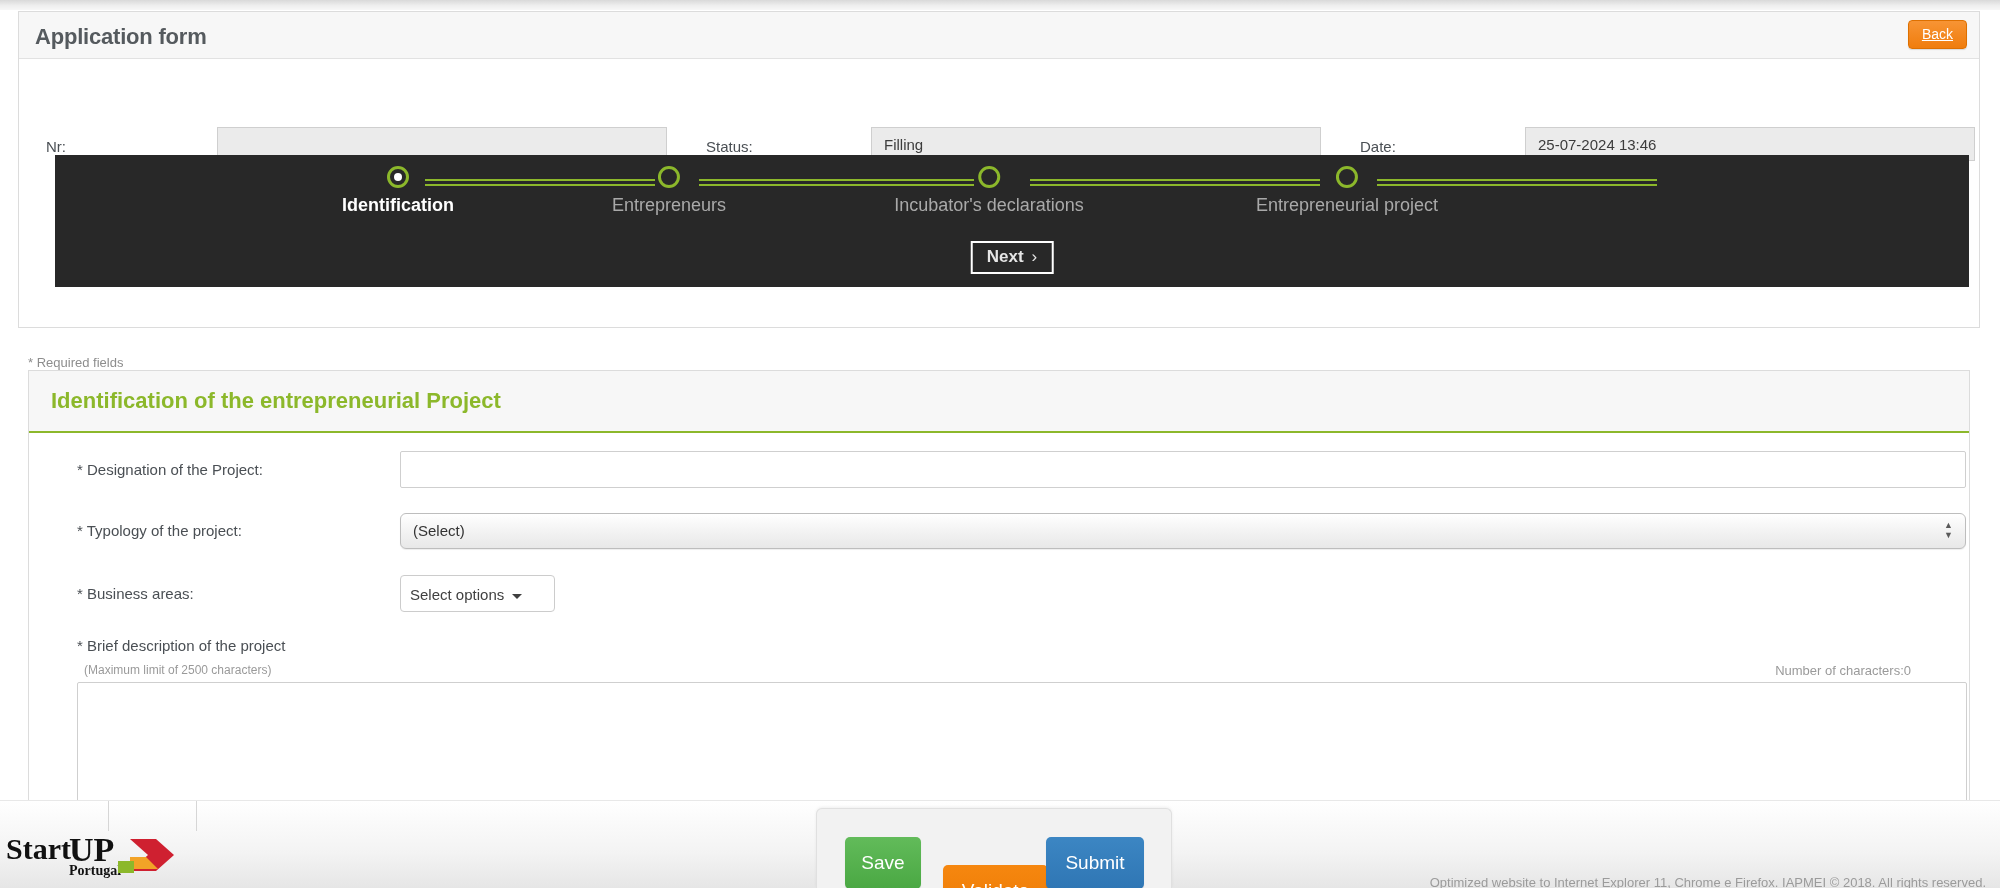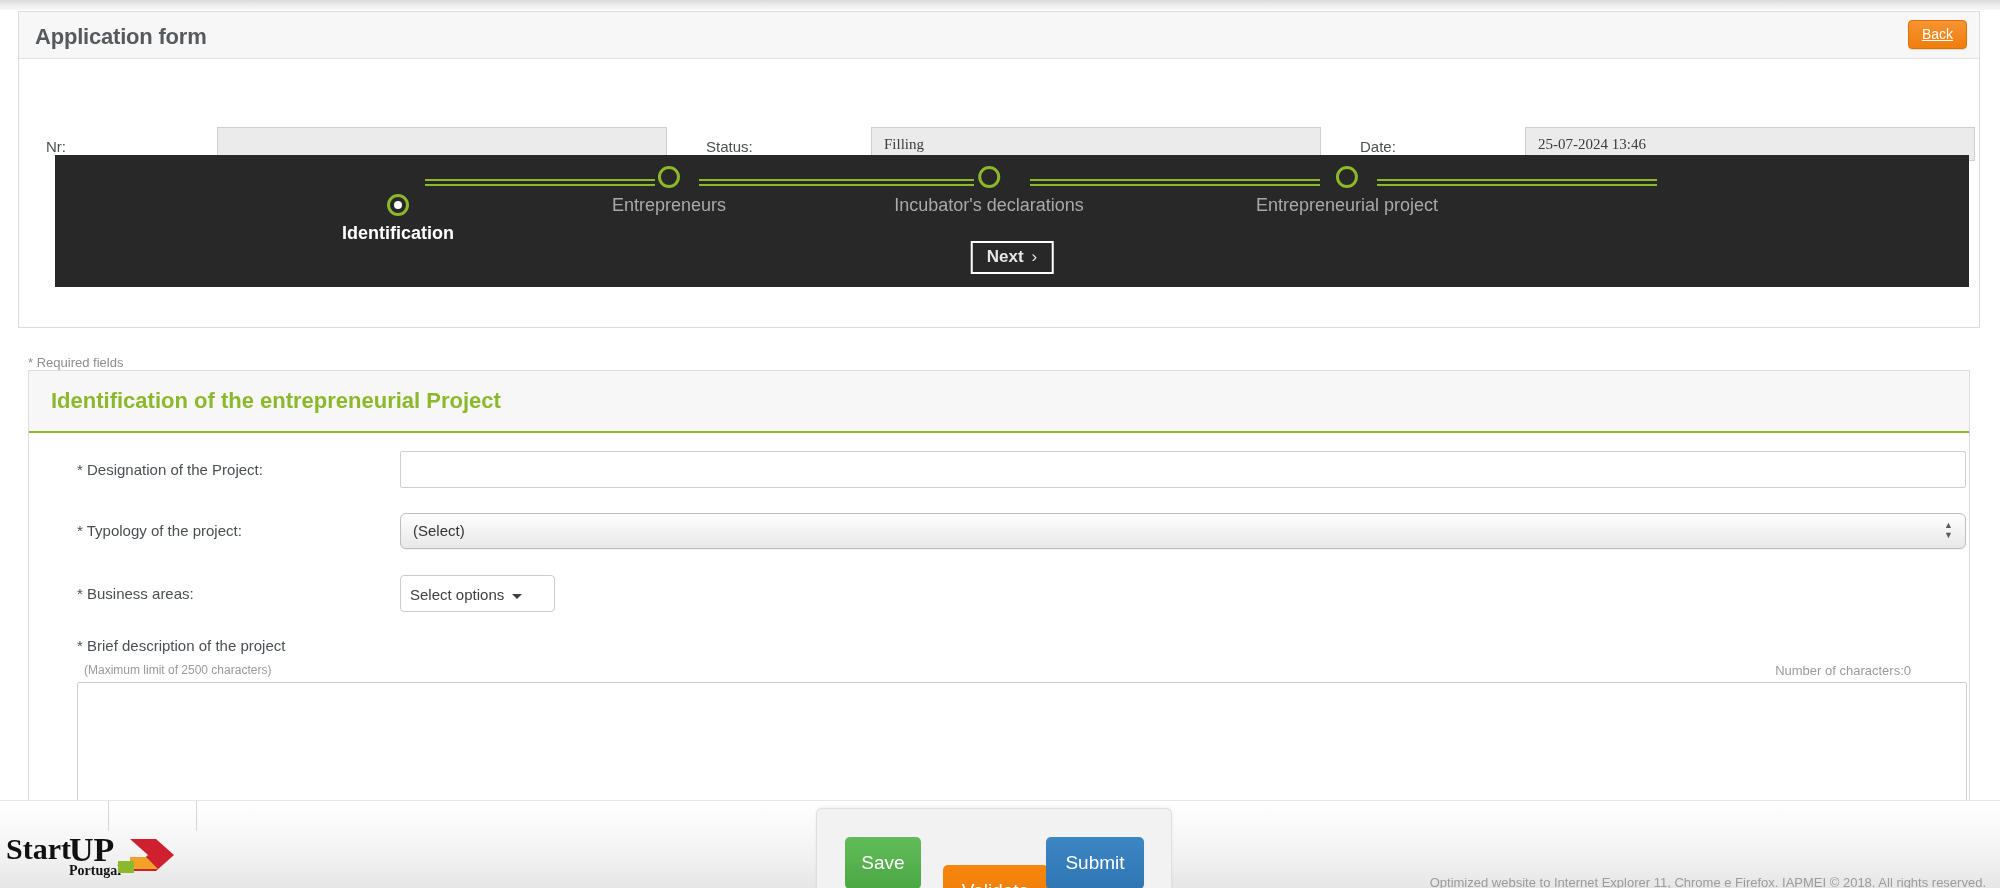--- a/index.html
+++ b/index.html
@@ -76,21 +76,21 @@
   .meta-input {
     position: absolute;
     top: 68px;
     height: 34px;
     background: #ebebeb;
     border: 1px solid #cfcfcf;
     font-size: 15px;
     color: #3c3c3c;
     padding: 0 12px;
     line-height: 32px;
-    font-family: Liberation Serif, serif;
+    font-family: Liberation Sans, sans-serif;
   }
   #meta-nr-label   { left: 27px; }
   #meta-nr-input   { left: 198px; width: 450px; }
   #meta-status-label { left: 687px; }
   #meta-status-input { left: 852px; width: 450px; }
   #meta-date-label { left: 1341px; }
   #meta-date-input { left: 1506px; width: 450px; }
 
   
   .stepper {
@@ -379,21 +379,21 @@
       <span class="meta-label" id="meta-date-label">Date:</span>
       <input class="meta-input" id="meta-date-input" readonly="" value="25-07-2024 13:46" style="">
     </div>
 
     <div class="stepper">
       <div class="steps" id="steps-host">
           <div class="connector" style="left: 370px; width: 230px;"></div>
           <div class="connector" style="left: 644px; width: 275px;"></div>
           <div class="connector" style="left: 975px; width: 290px;"></div>
           <div class="connector" style="left: 1322px; width: 280px;"></div>
-          <div class="step active" style="left: 343px; margin-top: 28px;">
+          <div class="step active" style="left: 343px;">
             <div class="ring"></div>
             <div class="slabel">Identification</div>
           </div>
           <div class="step" style="left: 614px;">
             <div class="ring"></div>
             <div class="slabel">Entrepreneurs</div>
           </div>
           <div class="step" style="left: 934px;">
             <div class="ring"></div>
             <div class="slabel">Incubator's declarations</div>

